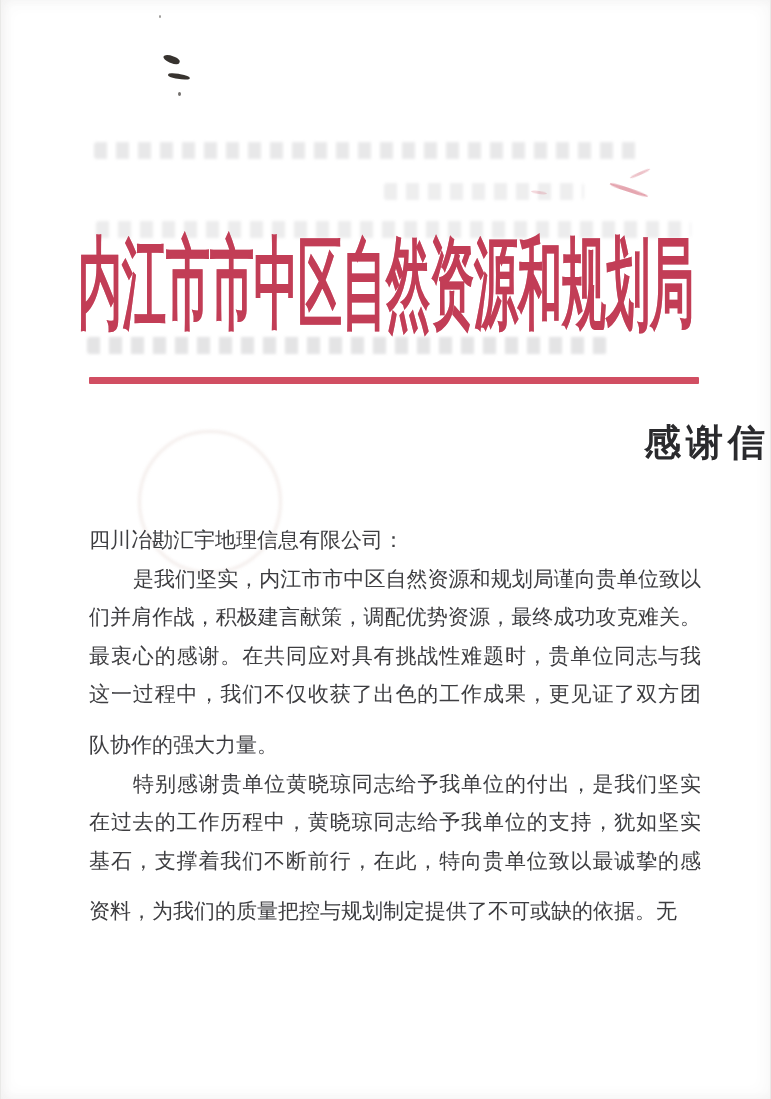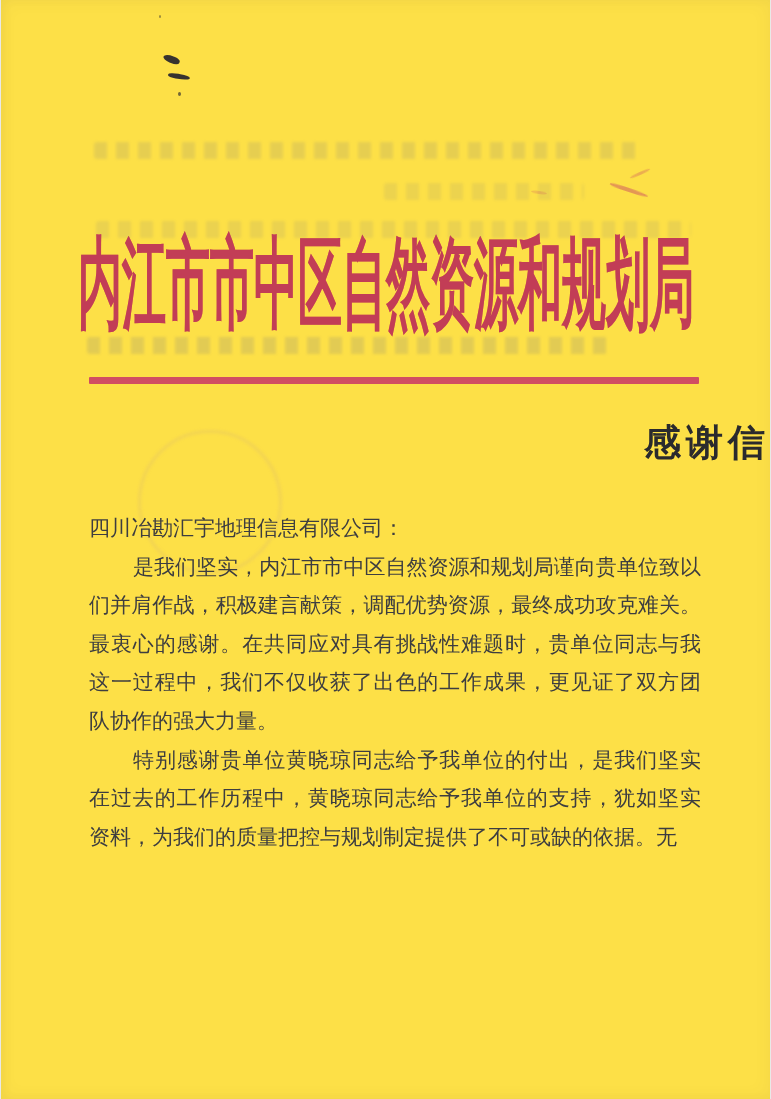--- a/index.html
+++ b/index.html
@@ -1,21 +1,21 @@
 <!DOCTYPE html>
 <html><head>
 <meta charset="utf-8">
 <style>
   html, body { margin: 0; padding: 0; background: #e9e9e7; }
   #scan-page {
     position: relative;
     width: 769px;
     height: 1099px;
     margin: 0 auto;
-    background: #fde047;
+    background: #ffffff;
     overflow: hidden;
     box-shadow: inset 0 0 18px rgba(90,85,80,0.06), inset 4px 0 8px rgba(90,85,80,0.04);
     font-family: "DejaVu Serif", serif;
   }
 
   
   .letterhead-wrap {
     position: absolute;
     top: 233px; left: 0; right: 0;
     display: flex;
@@ -63,21 +63,21 @@
     color: #3d3d40;
   }
   .body-line {
     text-align: justify;
     text-align-last: justify;
     height: 38.6px;
     overflow: visible;
     white-space: nowrap;
   }
   .body-line.indent { text-indent: 44px; }
-  .body-line.line-end { text-align-last: left; }
+  .body-line.line-end { text-align-last: left; margin-top: 12px; }
 
   
   .bleed-row {
     position: absolute;
     height: 17px;
     background: repeating-linear-gradient(90deg,
       rgba(122,122,128,0.34) 0 13px, transparent 13px 22px);
     filter: blur(1.7px);
     opacity: 0.5;
     border-radius: 3px;
@@ -137,16 +137,17 @@
 
   <div class="letter-body">
     <div class="body-line line-end">四川冶勘汇宇地理信息有限公司：</div>
     <div class="body-line indent">是我们坚实，内江市市中区自然资源和规划局谨向贵单位致以</div>
     <div class="body-line">们并肩作战，积极建言献策，调配优势资源，最终成功攻克难关。</div>
     <div class="body-line">最衷心的感谢。在共同应对具有挑战性难题时，贵单位同志与我</div>
     <div class="body-line">这一过程中，我们不仅收获了出色的工作成果，更见证了双方团</div>
     <div class="body-line line-end">队协作的强大力量。</div>
     <div class="body-line indent">特别感谢贵单位黄晓琼同志给予我单位的付出，是我们坚实</div>
     <div class="body-line">在过去的工作历程中，黄晓琼同志给予我单位的支持，犹如坚实</div>
+    <div class="body-line">基石，支撑着我们不断前行，在此，特向贵单位致以最诚挚的感</div>
     <div class="body-line line-end">资料，为我们的质量把控与规划制定提供了不可或缺的依据。无</div>
   </div>
 
 </div>
 
 </body></html>

